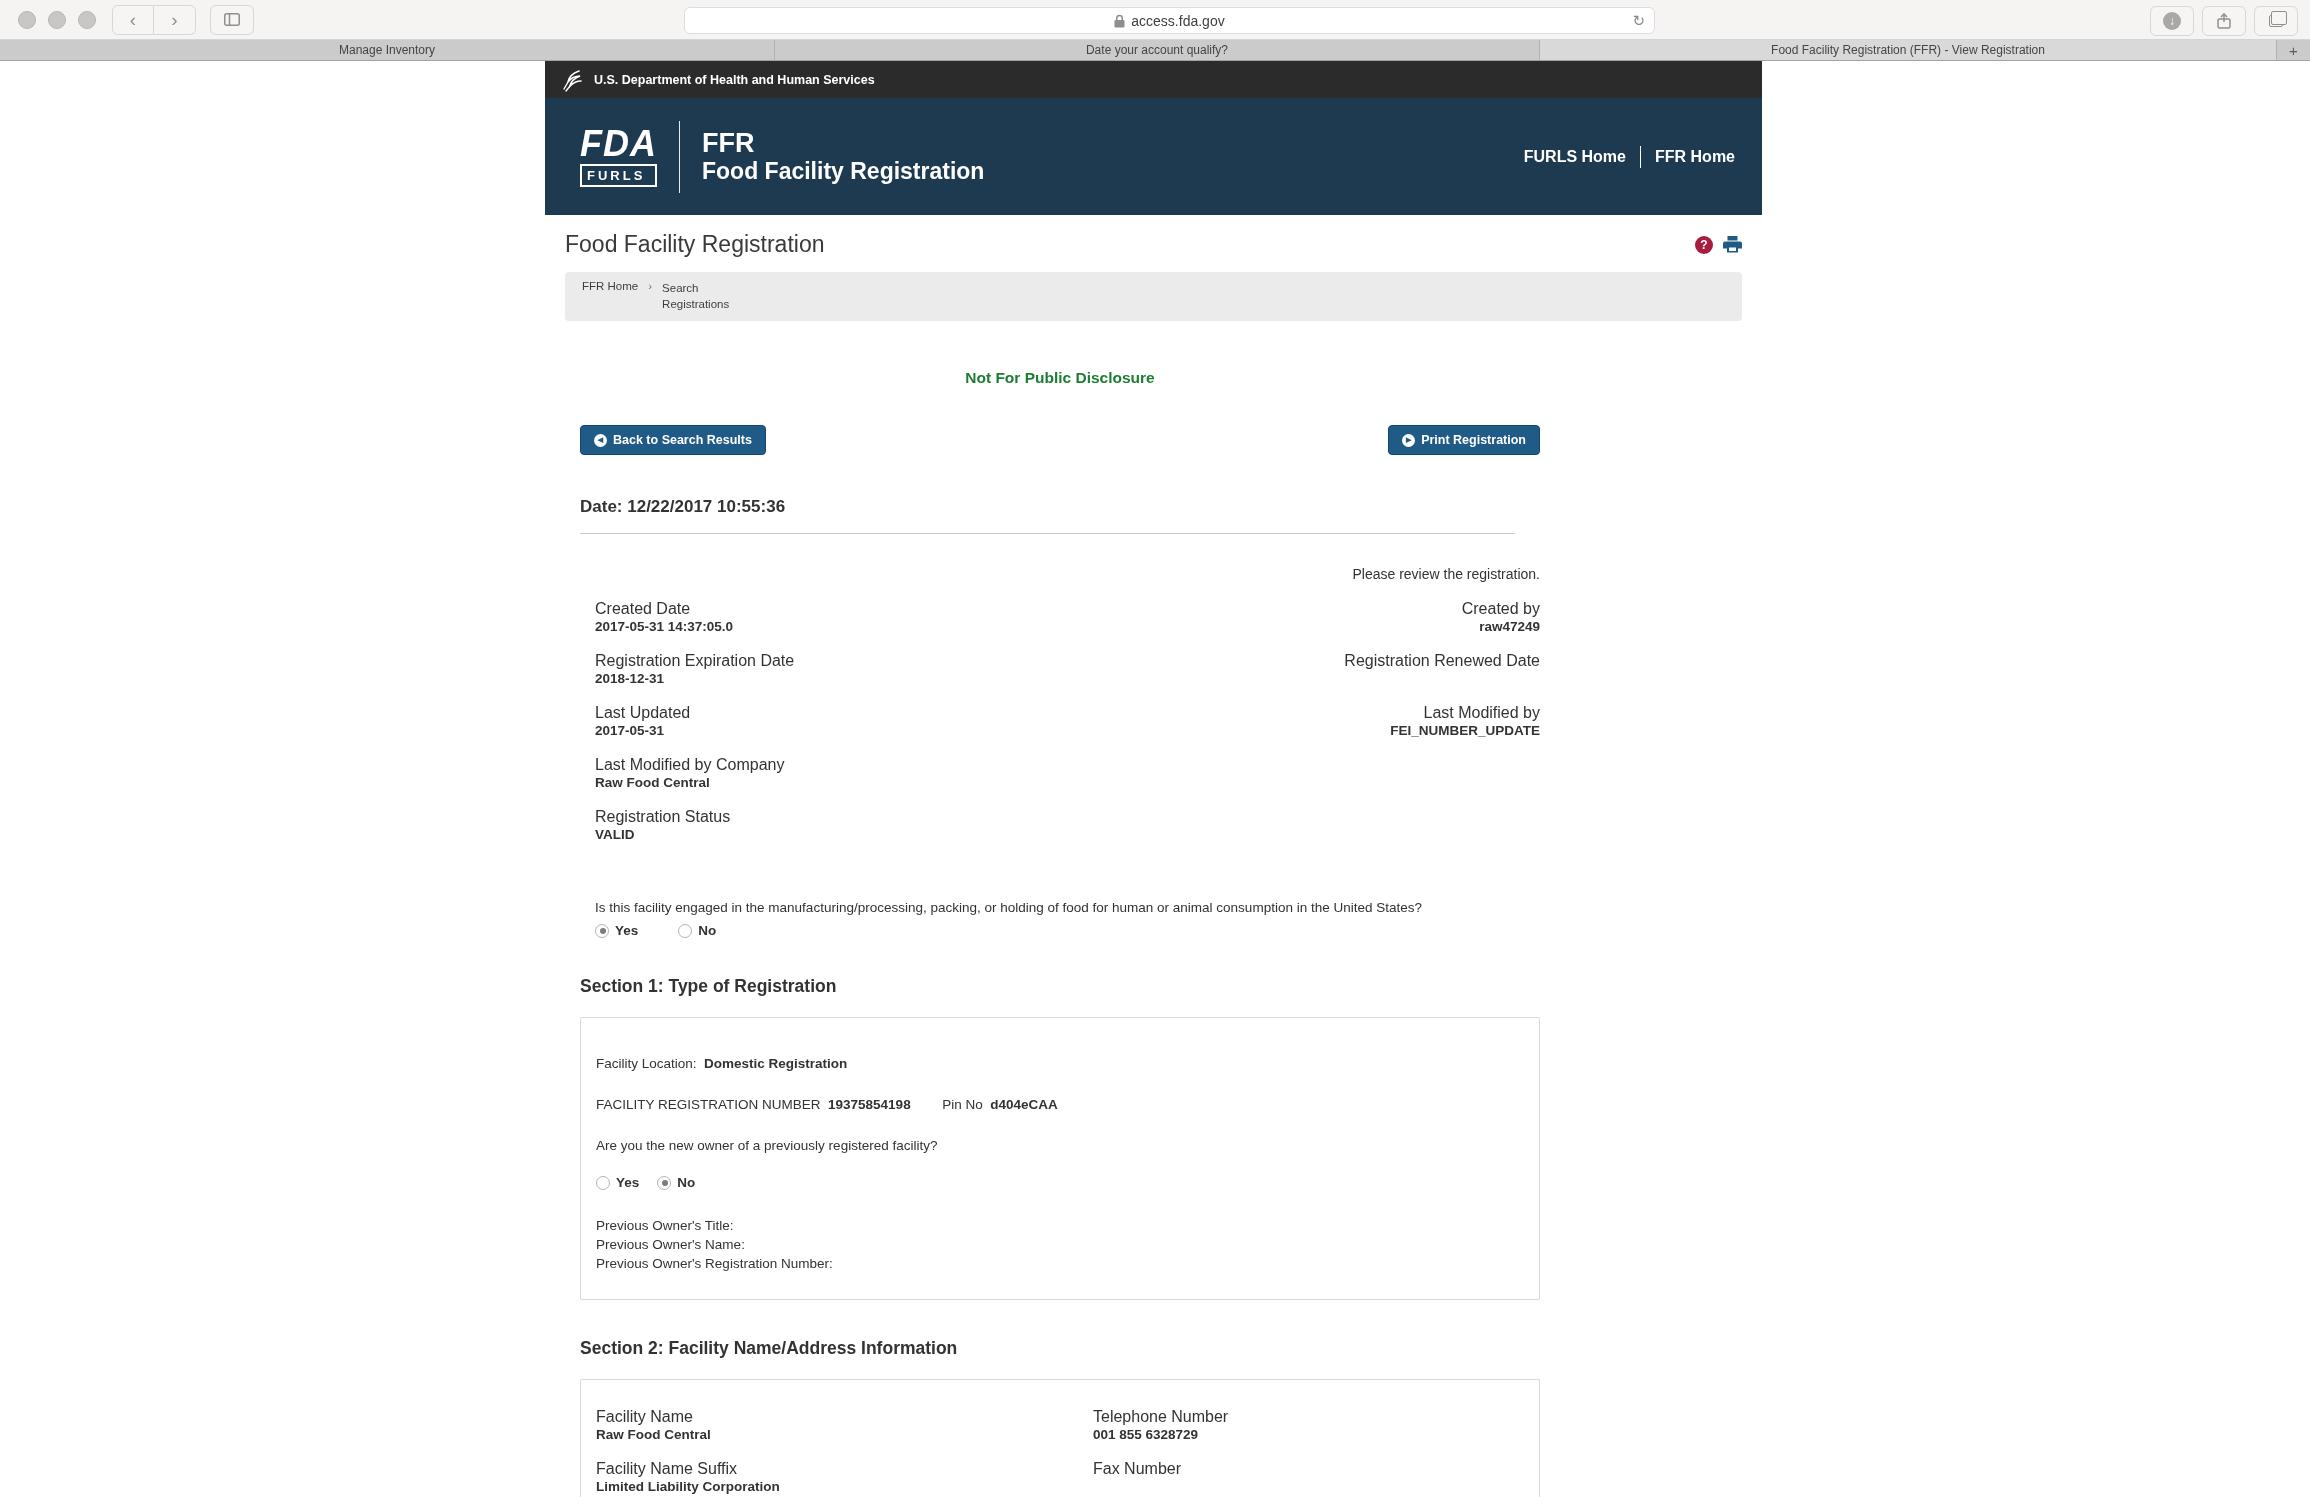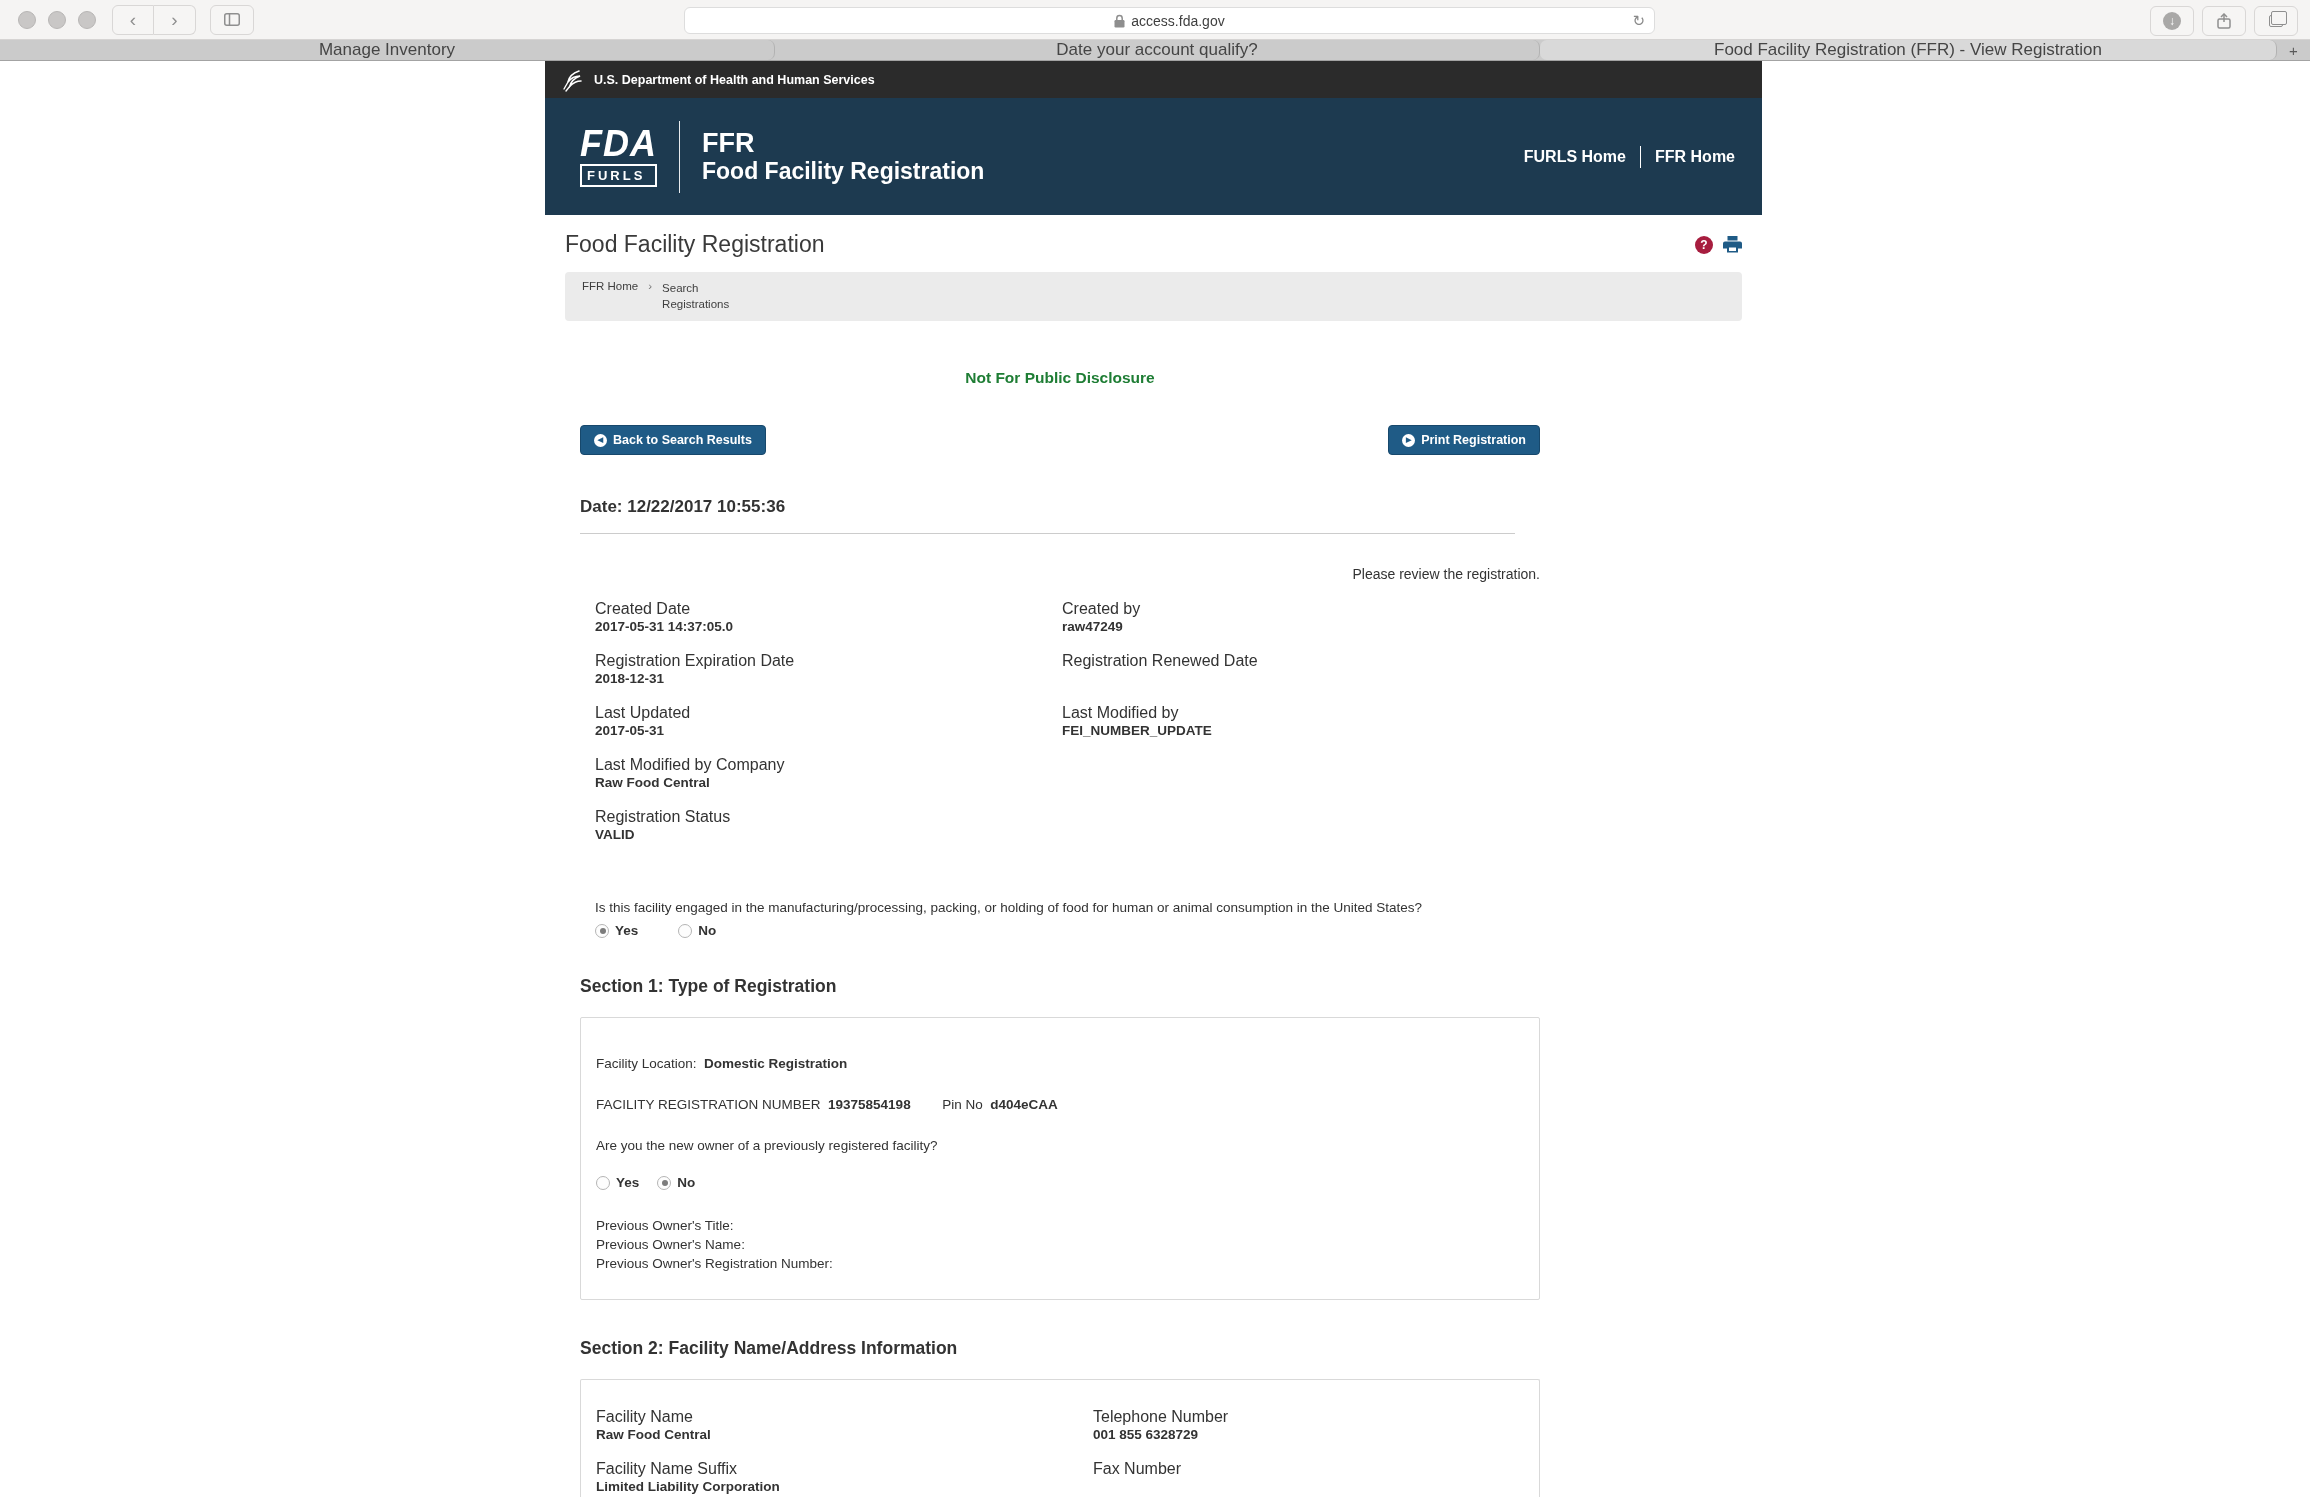--- a/index.html
+++ b/index.html
@@ -31,22 +31,22 @@
     color:#fff; font-size:12px; display:flex; align-items:center; justify-content:center; }
   .tabsicon { width:14px; height:12px; border:1.5px solid #8f8f8f; border-radius:2px;
     position:relative; }
   .tabsicon:before { content:""; position:absolute; right:-5px; top:-5px; width:14px;
     height:12px; border:1.5px solid #8f8f8f; border-radius:2px; background:#f6f5f4; }
 
   
   .tabbar { height:21px; background:#cbcbcb; display:flex;
     border-bottom:1px solid #a3a3a3; }
   .tab { display:flex; align-items:center; justify-content:center;
-    font-size:17px; color:#454545; border-right:1px solid #b2b2b2;
-    background:#cbcbcb;border-radius:7px; }
+    font-size:12px; color:#454545; border-right:1px solid #b2b2b2;
+    background:#cbcbcb; }
   .tab.active { background:#d9d9d9; }
   .newtab { width:33px; display:flex; align-items:center; justify-content:center;
     color:#5a5a5a; font-size:15px; }
 
   
   .page { width:1217px; margin-left:545px; background:#fff; }
   .hhs { height:37px; background:#2b2b2b; color:#fff; display:flex;
     align-items:center; padding-left:14px; }
   .hhs .txt { font-size:12.5px; font-weight:bold; margin-left:9px; }
   .hdr { height:117px; background:#1d3a50; color:#fff; display:flex;
@@ -87,21 +87,21 @@
     display:inline-flex; align-items:center; gap:6px; cursor:pointer; }
   .circ { width:13px; height:13px; border-radius:50%; background:#fff;
     color:#1f5b86; font-size:7px; display:inline-flex; align-items:center;
     justify-content:center; }
   .dateh { font-size:17px; font-weight:bold; margin-top:42px; }
   .rule { border:0; border-top:1px solid #ccc; margin-top:16px; width:935px; }
   .review { font-size:14px; margin-top:32px;text-align:right; }
 
   .metacols { display:flex; margin-top:18px; }
   .metacols .col1 { width:482px; padding-left:15px; }
-  .metacols .col2 { flex:1; }
+  .metacols .col2 { flex:1;text-align:right; }
   .field { margin-bottom:16px; }
   .field .lbl { font-size:16px; line-height:18px; }
   .field .val { font-size:13.5px; font-weight:bold; line-height:18px; min-height:18px; }
 
   .question { font-size:13.5px; margin-top:40px; padding-left:15px; }
   .radiorow { display:flex; align-items:center; gap:6px; margin-top:8px;
     padding-left:15px; font-size:13.5px; font-weight:bold; }
   .radio { width:14px; height:14px; border-radius:50%; border:1px solid #b5b5b5;
     background:#fdfdfd; display:inline-block; position:relative; }
   .radio.checked:after { content:""; position:absolute; left:3.5px; top:3.5px;

